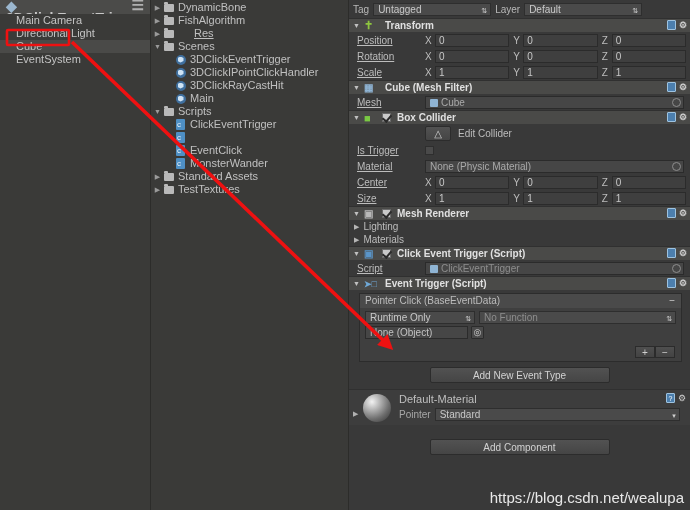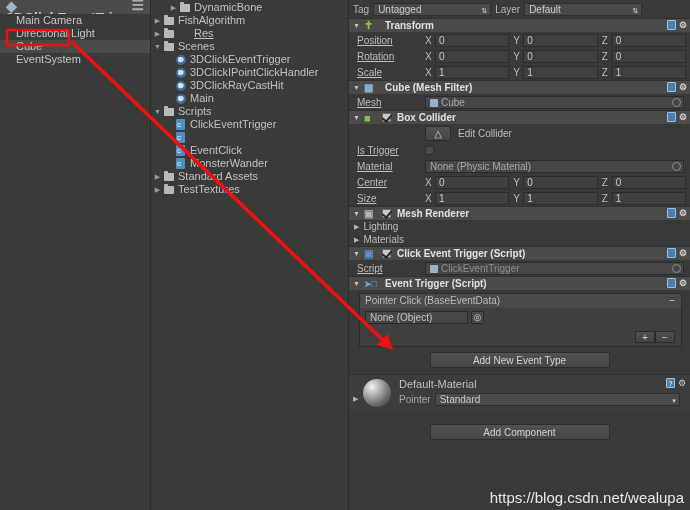--- a/index.html
+++ b/index.html
@@ -134,21 +134,21 @@
     <div id="hier-list">
         <div class="h-row"><span>Main Camera</span></div>
         <div class="h-row"><span>Directional Light</span></div>
         <div class="h-row sel"><span>Cube</span></div>
         <div class="h-row"><span>EventSystem</span></div>
       </div>
   </div>
 
   <div class="col" id="project">
     <div id="proj-list" style="padding-top:1px;">
-        <div class="p-row" style="padding-left: 18px;">
+        <div class="p-row" style="padding-left: 2px;">
           <span class="tw">▶</span>
           <span class="ic">
             <span class="folder"></span>
           </span>
           <span style="margin-left: 3px;">DynamicBone</span>
         </div>
         <div class="p-row" style="padding-left: 2px;">
           <span class="tw">▶</span>
           <span class="ic">
             <span class="folder"></span>
@@ -456,20 +456,30 @@
         <span class="gear">⚙</span>
       </span>
     </div>
 
     <div class="et-box">
       <div class="et-title">
         <span>Pointer Click (BaseEventData)</span>
         <span class="minus">−</span>
       </div>
       <div class="et-body">
+        <div class="et-r1">
+          <span class="drop" style="width:110px">
+            <span>Runtime Only</span>
+            <span class="ar">⇅</span>
+          </span>
+          <span class="drop" style="flex:1;color:#8d8d8d">
+            <span>No Function</span>
+            <span class="ar">⇅</span>
+          </span>
+        </div>
         <div class="et-r2">
           <span class="objfield" style="flex:0 0 103px;color:#c2c2c2">
             <span>None (Object)</span>
           </span>
           <span style="width:13px;height:13px;background:#4a4a4a;border:1px solid #2b2b2b;border-radius:1px;text-align:center;line-height:11px;font-size:9px;color:#cfcfcf;">◎</span>
         </div>
       </div>
       <div class="et-plusminus">
         <span class="pmbtn">+</span>
         <span class="pmbtn">−</span>

